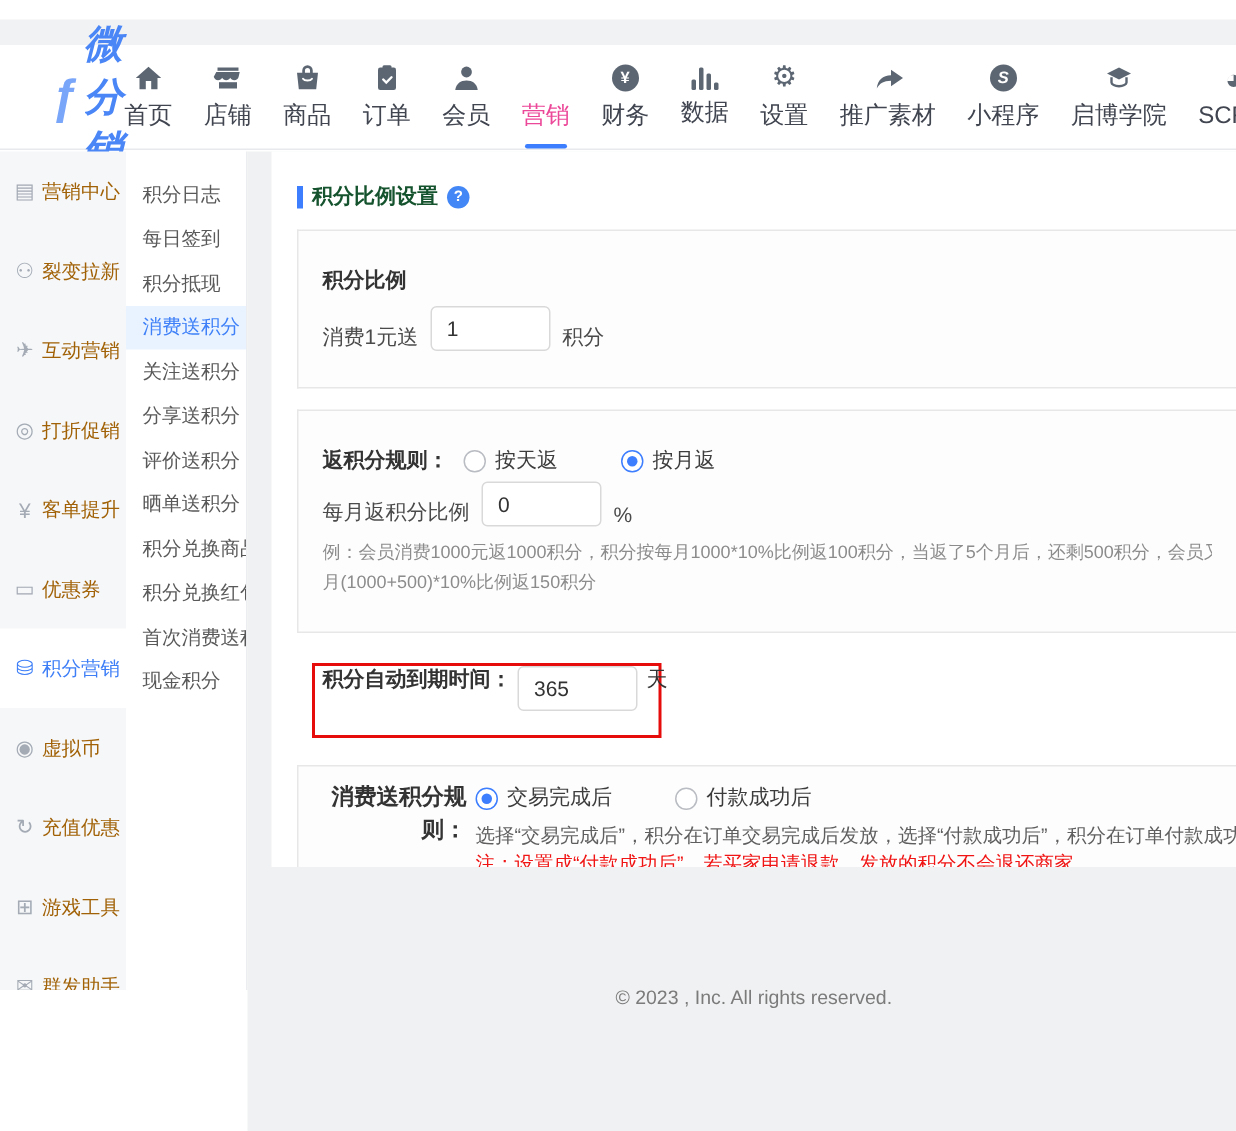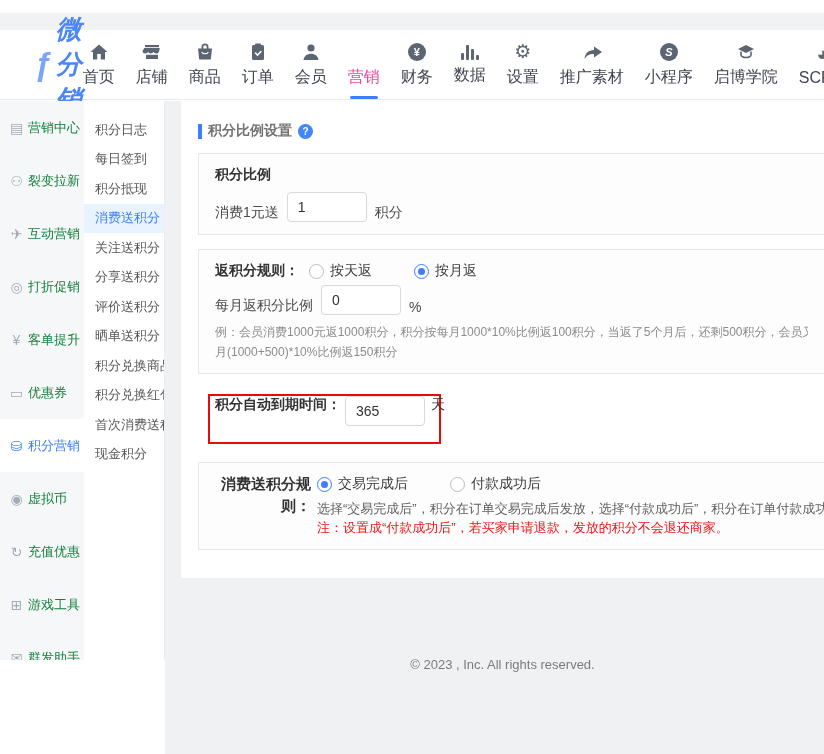--- a/index.html
+++ b/index.html
@@ -27,41 +27,41 @@
     font-size:11px; font-weight:bold; display:flex; align-items:center; justify-content:center; }
   .grid-ico { display:grid; grid-template-columns:8px 8px; grid-template-rows:8px 8px; gap:2px; }
   .grid-ico span { border-radius:2.5px; }
   .bars-ico { display:flex; align-items:flex-end; gap:2px; height:16px; }
   .bars-ico span { width:3px; background:#5c6673; border-radius:1px; }
 
   
   .sidebar { position:absolute; top:101px; left:0; width:84px; height:559px; background:#f6f7f9; overflow:hidden; }
   .side-item { height:53px; display:flex; align-items:center; padding-left:8px; cursor:pointer; }
   .side-ico { font-size:14px; color:#a4abb5; width:17px; text-align:center; margin-right:3px; flex:none; }
-  .side-label { font-size:13px; color:#15803d; white-space:nowrap; }
+  .side-label { font-size:13px; color:#a16207; white-space:nowrap; }
   .side-item.active { background:#fff; }
   .side-item.active .side-label, .side-item.active .side-ico { color:#3d7ef7; }
 
   .submenu { position:absolute; top:101px; left:84px; width:81px; height:559px; background:#fff;
     border-right:1px solid #ebedf0; padding-top:14px; overflow:hidden; }
   .sub-item { height:29.5px; display:flex; align-items:center; padding-left:11px; font-size:13px;
     color:#595959; white-space:nowrap; cursor:pointer; }
   .sub-item.active { background:#e8f3ff; color:#3f80f8; }
 
   
   .main { position:absolute; top:101px; left:165px; width:659px; height:653px; background:#f0f1f2; }
   .panel { position:absolute; top:0; left:16px; width:643px; height:477px; background:#fff;
     padding:20px 0 0 17px; overflow:hidden; }
   .page-title { display:flex; align-items:center; height:20px; }
   .title-bar { width:4px; height:15px; background:#3d7eff; margin-right:6px; }
-  .title-text { font-size:14px; font-weight:bold; color:#737373; }
+  .title-text { font-size:14px; font-weight:bold; color:#14532d; }
   .help-ico { width:15px; height:15px; border-radius:50%; background:#4387f6; color:#fff; font-size:10px;
     font-weight:bold; display:flex; align-items:center; justify-content:center; margin-left:6px; cursor:pointer; }
 
-  .section { border:1px solid #e7e7e7; border-right:none; background:#fdfdfd; padding:12px 16px; }
+  .section { border:1px solid #e7e7e7; border-right:none; background:#fdfdfd; padding:24px 16px; }
   .sec-heading { font-size:14px; font-weight:bold; color:#333; }
   .sec1 { margin-top:12px; }
   .sec2 { margin-top:14px; }
   .inline-row { display:flex; align-items:flex-end; margin-top:8px; font-size:14px; color:#4a4a4a; }
   .text-input { width:80px; height:30px; border:1px solid #d9d9d9; border-radius:4px; background:#fff;
     font-size:14px; color:#333; padding-left:10px; margin:0 8px;
     font-family:"Liberation Sans","DejaVu Sans",sans-serif; }
   .radio-row { display:flex; align-items:center; font-size:14px; color:#3c3c3c; }
   .radio { width:15px; height:15px; border:1px solid #b9bcc2; border-radius:50%; background:#fff;
     margin-right:6px; flex:none; position:relative; cursor:pointer; }

